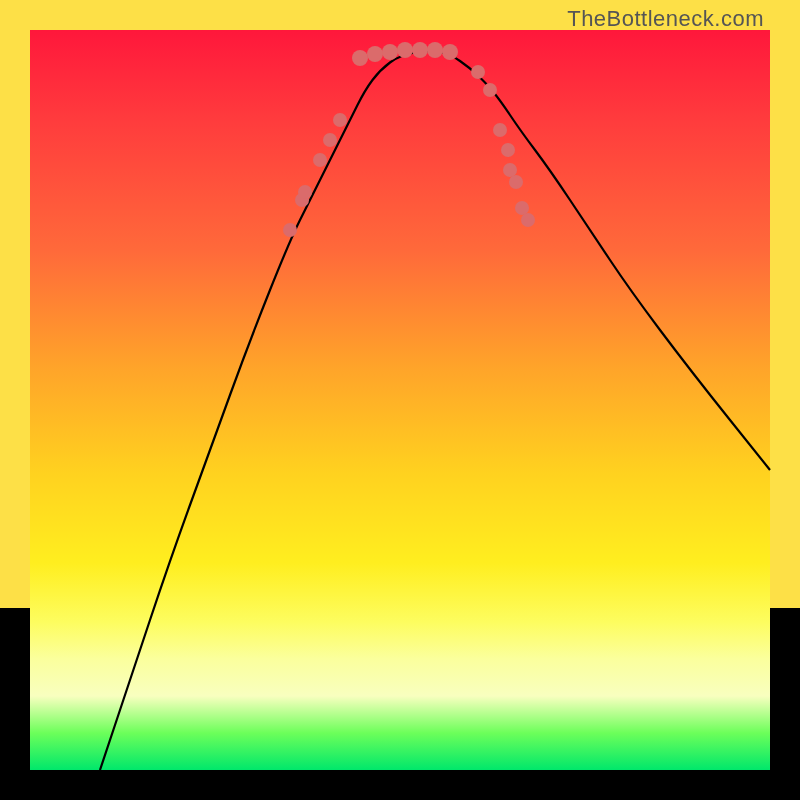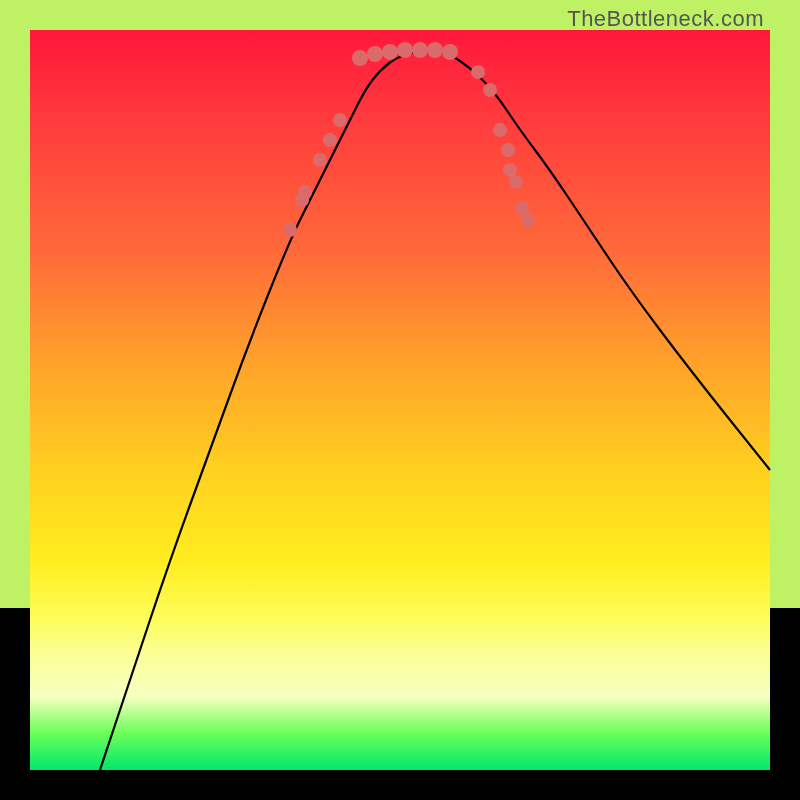--- a/index.html
+++ b/index.html
@@ -8,21 +8,21 @@
     width: 800px;
     height: 800px;
     overflow: hidden;
     background: #000;
     font-family: Arial, Helvetica, sans-serif;
   }
   .chart-container {
     position: relative;
     width: 800px;
     height: 608px;
-    background: #bef264;
+    background: #fde047;
   }
   .plot-area {
     position: absolute;
     left: 30px;
     top: 30px;
     width: 740px;
     height: 740px;
     
     background: linear-gradient(
       to bottom,

